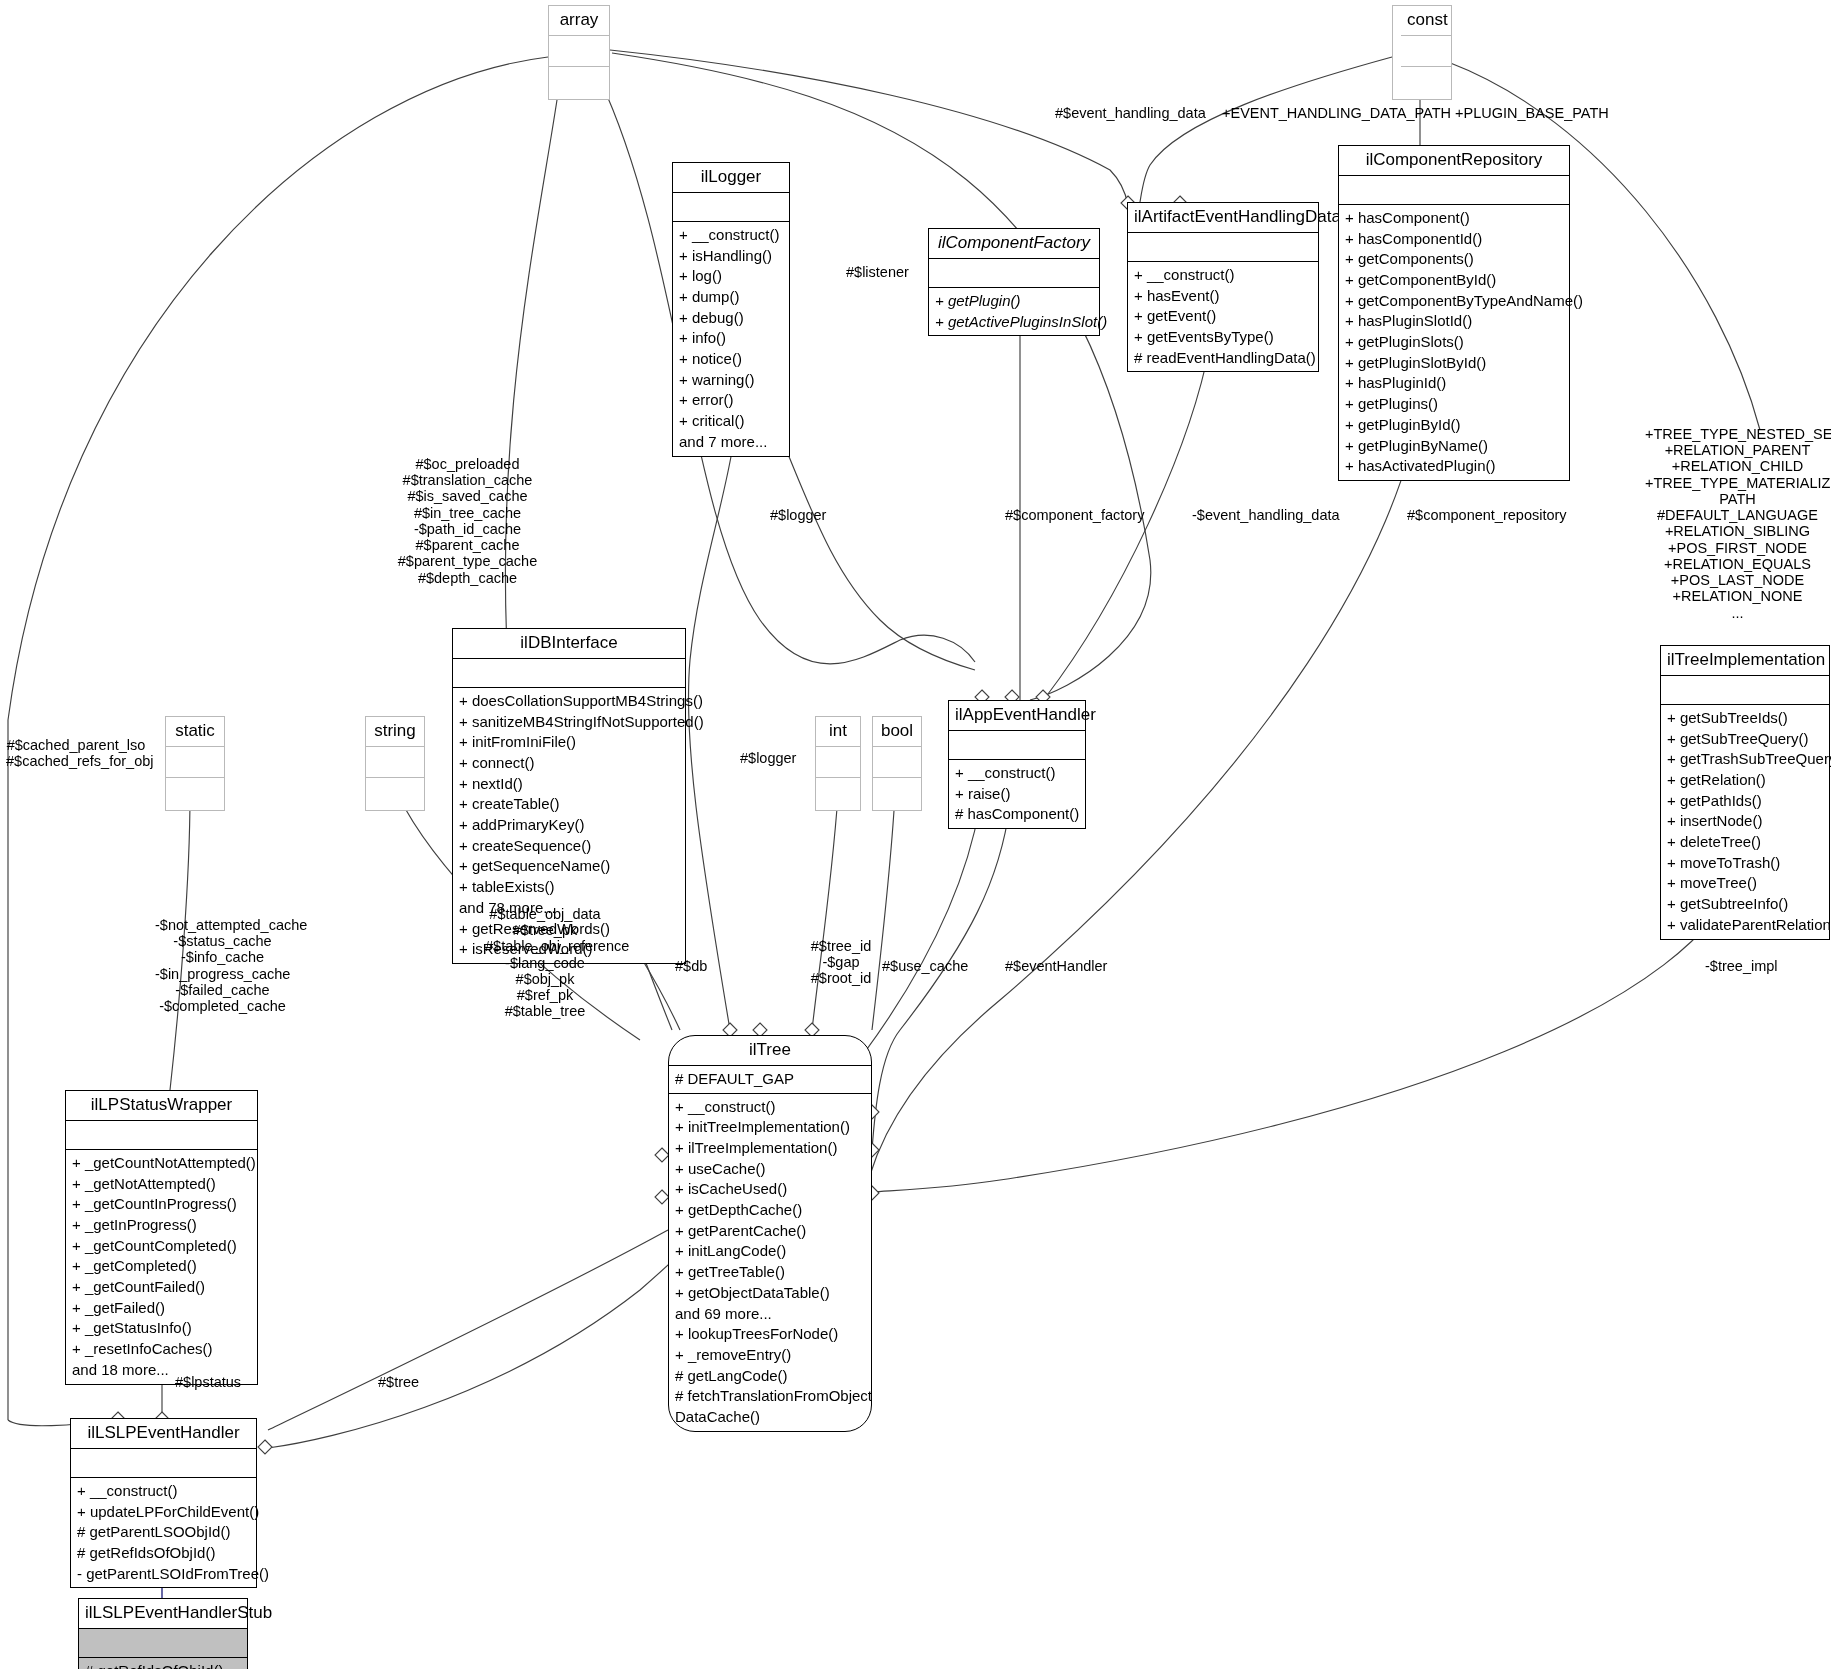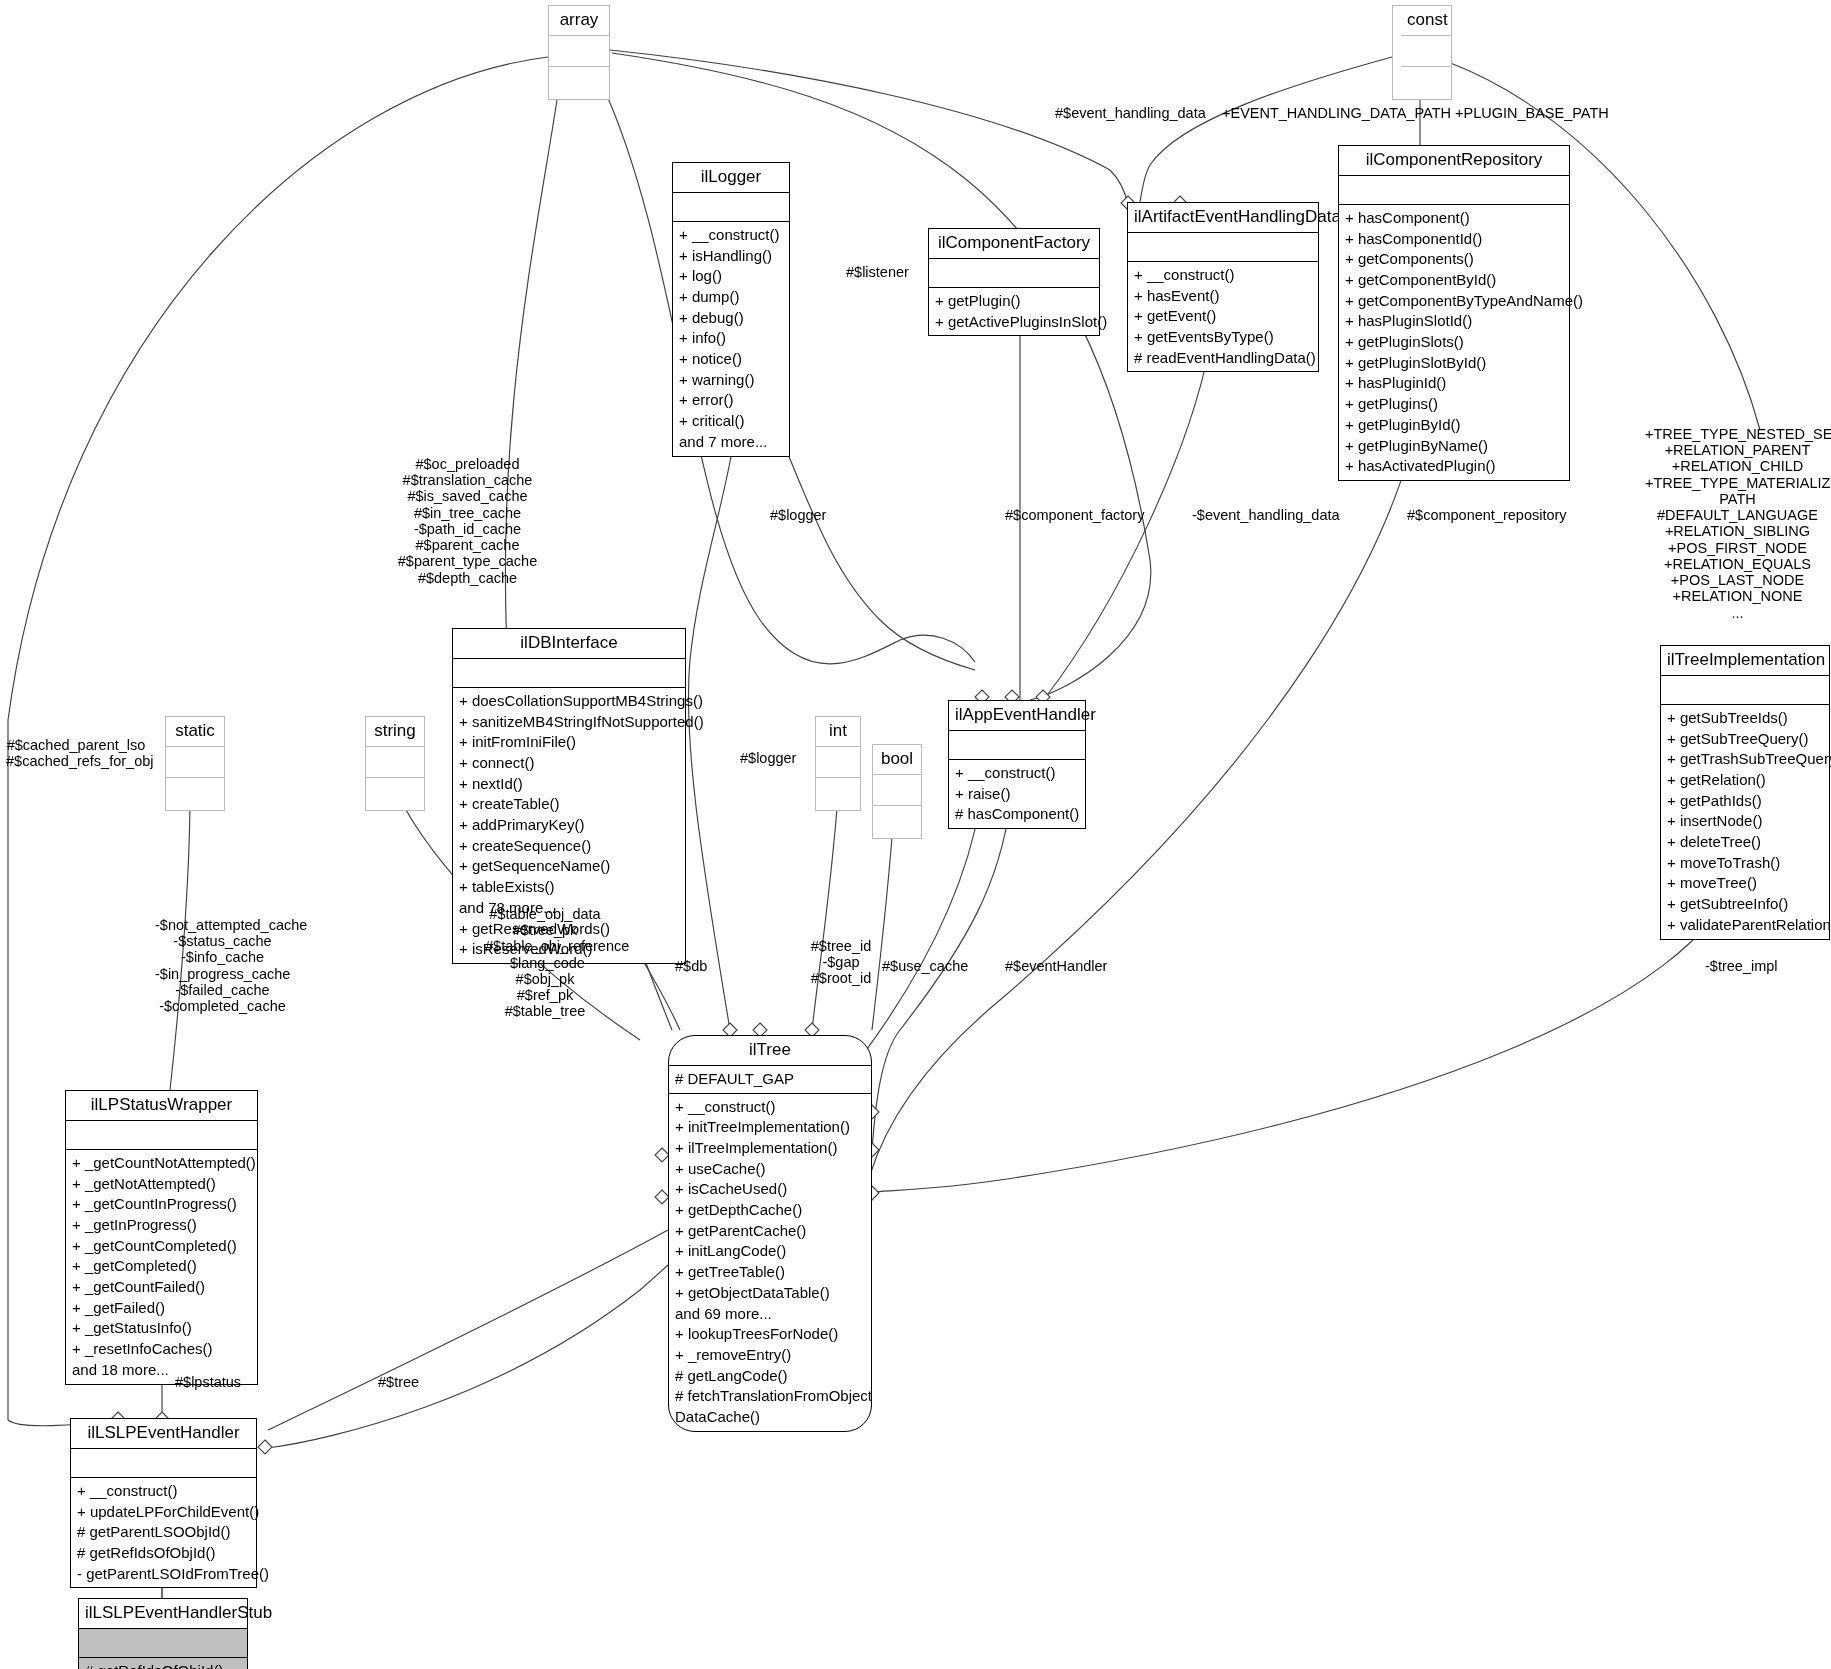--- a/index.html
+++ b/index.html
@@ -171,21 +171,21 @@
       <div class="row">+  debug()</div>
       <div class="row">+  info()</div>
       <div class="row">+  notice()</div>
       <div class="row">+  warning()</div>
       <div class="row">+  error()</div>
       <div class="row">+  critical()</div>
       <div class="row">and 7 more...</div>
     </div>
   </div>
 
-  <div class="cls" style="left:928px;top:228px;width:172px;">
+  <div class="cls" style="left:928px;top:228px;width:172px;font-style:italic;">
     <div class="cname">ilComponentFactory</div>
     <div class="cattrs" style="height:22px;"></div>
     <div class="cops">
       <div class="row">+  getPlugin()</div>
       <div class="row">+  getActivePluginsInSlot()</div>
     </div>
   </div>
 
   <div class="cls" style="left:1127px;top:202px;width:192px;">
     <div class="cname">ilArtifactEventHandlingData</div>
@@ -248,21 +248,21 @@
     <div class="cattrs"></div>
     <div class="cops"></div>
   </div>
 
   <div class="cls plain" style="left:815px;top:716px;width:46px;">
     <div class="cname">int</div>
     <div class="cattrs"></div>
     <div class="cops"></div>
   </div>
 
-  <div class="cls plain" style="left:872px;top:744px;width:50px;">
+  <div class="cls plain" style="left:872px;top:716px;width:50px;">
     <div class="cname">bool</div>
     <div class="cattrs"></div>
     <div class="cops"></div>
   </div>
 
   <div class="cls" style="left:452px;top:628px;width:234px;">
     <div class="cname">ilDBInterface</div>
     <div class="cattrs" style="height:22px;"></div>
     <div class="cops">
       <div class="row">+  doesCollationSupportMB4Strings()</div>

